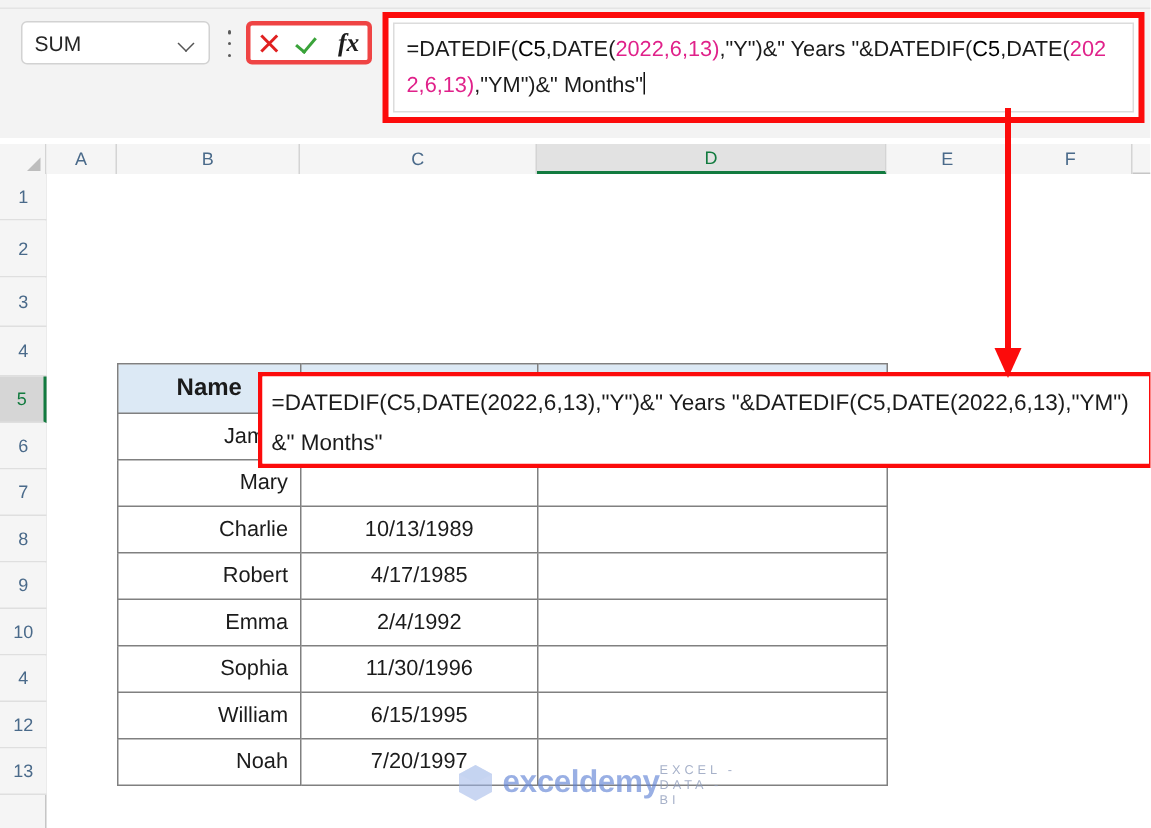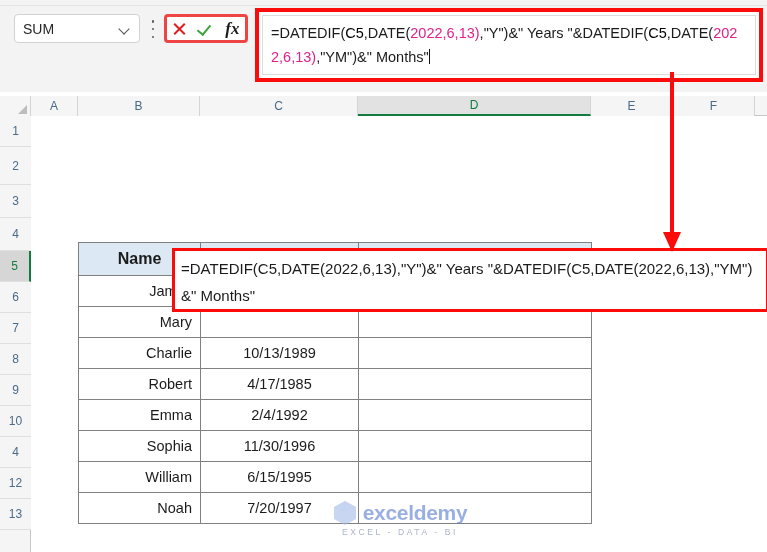--- a/index.html
+++ b/index.html
@@ -318,21 +318,21 @@
     z-index: 50;
   }
 
   
   .watermark {
     position: absolute;
     left: 305px; top: 500px;
     width: 190px; height: 44px;
     z-index: 30;
     display: flex;
-    flex-direction: column;
+    flex-direction: row;
     align-items: center;
   }
   .wm-row {
     display: flex;
     align-items: center;
     gap: 6px;
   }
   .wm-logo {
     width: 24px; height: 26px;
     position: relative;

